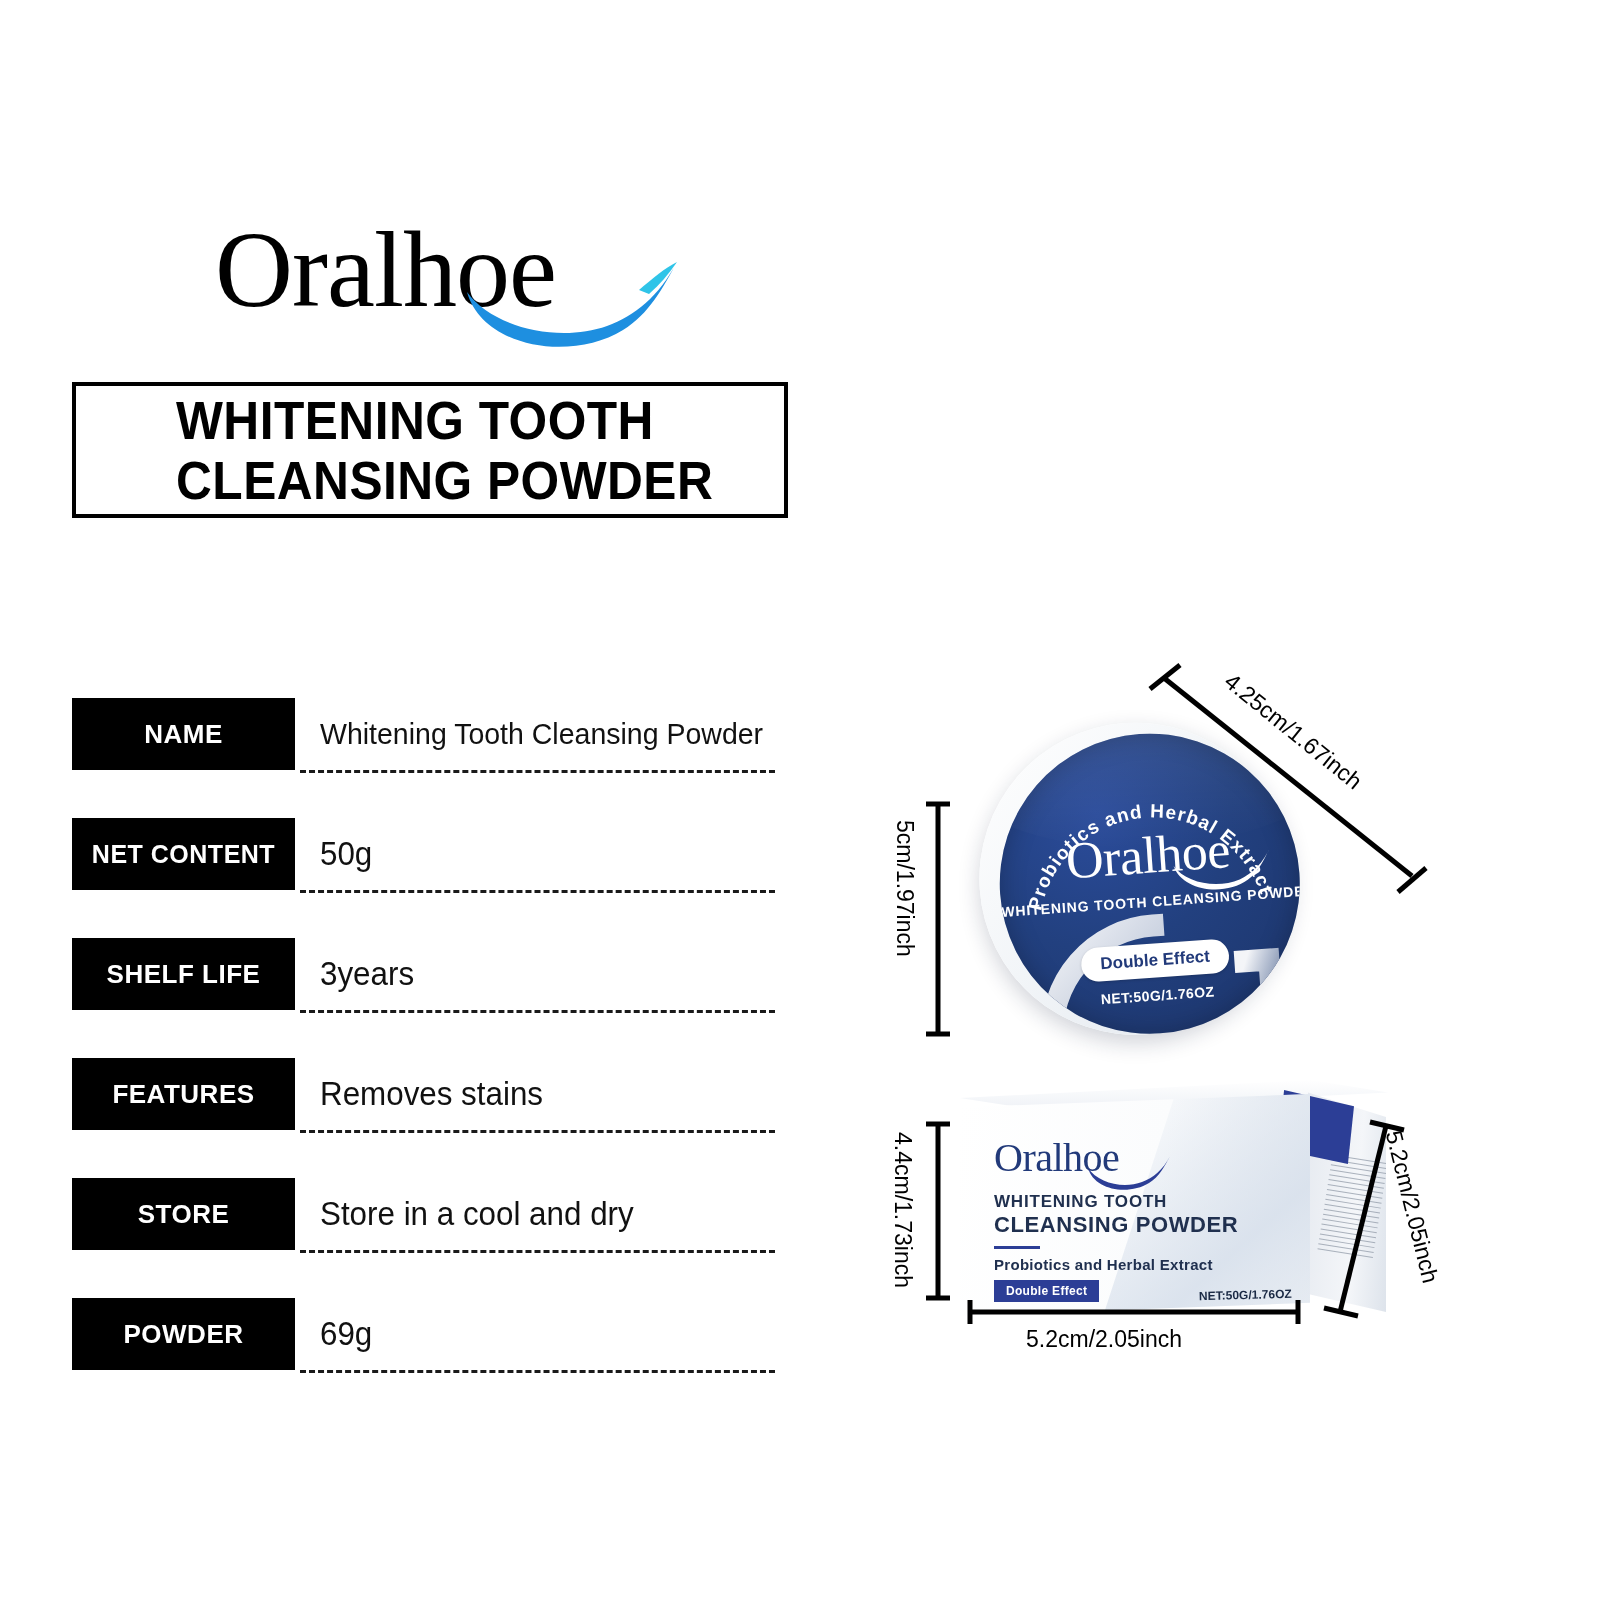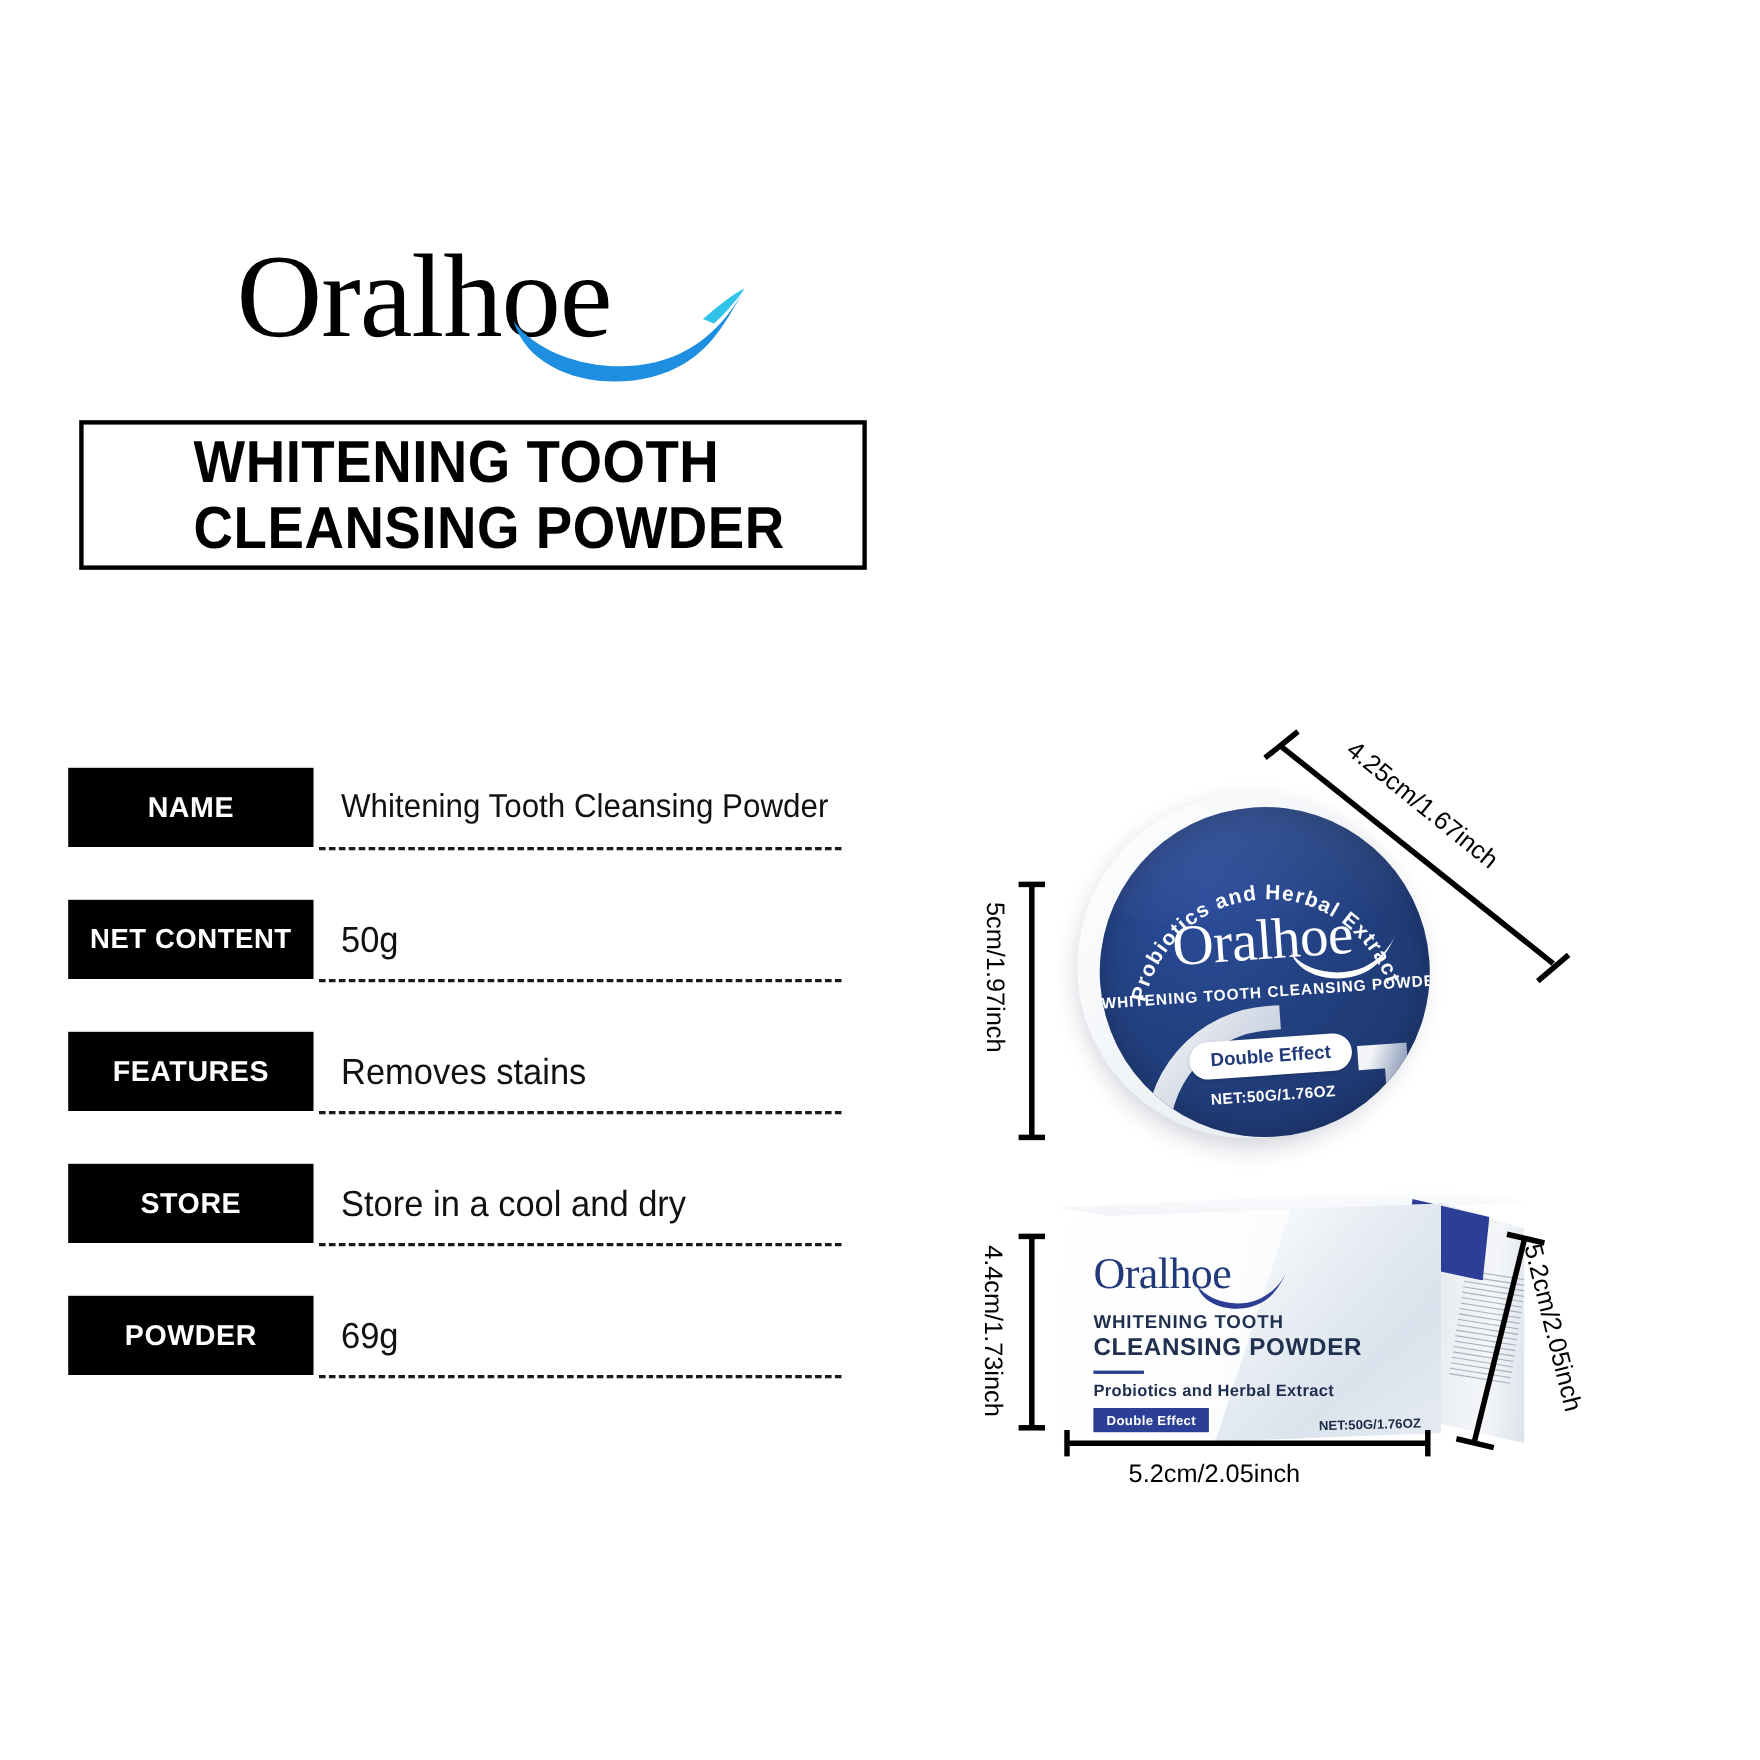--- a/index.html
+++ b/index.html
@@ -64,21 +64,21 @@
     color: #000000;
     letter-spacing: 0.5px;
     white-space: nowrap;
     transform: scaleX(0.92);
     transform-origin: left center;
   }
 
   
   #spec-table {
     position: absolute;
-    left: 62px;
+    left: 72px;
     top: 698px;
     width: 710px;
   }
   .spec-row {
     position: relative;
     height: 120px;
   }
   .spec-label {
     position: absolute;
     left: 0;
@@ -428,20 +428,25 @@
     <div class="spec-value small">Whitening Tooth Cleansing Powder</div>
     <div class="spec-underline"></div>
   </div>
 
   <div class="spec-row">
     <div class="spec-label wide">NET  CONTENT</div>
     <div class="spec-value">50g</div>
     <div class="spec-underline"></div>
   </div>
 
+  <div class="spec-row">
+    <div class="spec-label">SHELF LIFE</div>
+    <div class="spec-value">3years</div>
+    <div class="spec-underline"></div>
+  </div>
 
   <div class="spec-row">
     <div class="spec-label">FEATURES</div>
     <div class="spec-value">Removes stains</div>
     <div class="spec-underline"></div>
   </div>
 
   <div class="spec-row">
     <div class="spec-label">STORE</div>
     <div class="spec-value">Store in a cool and dry</div>

